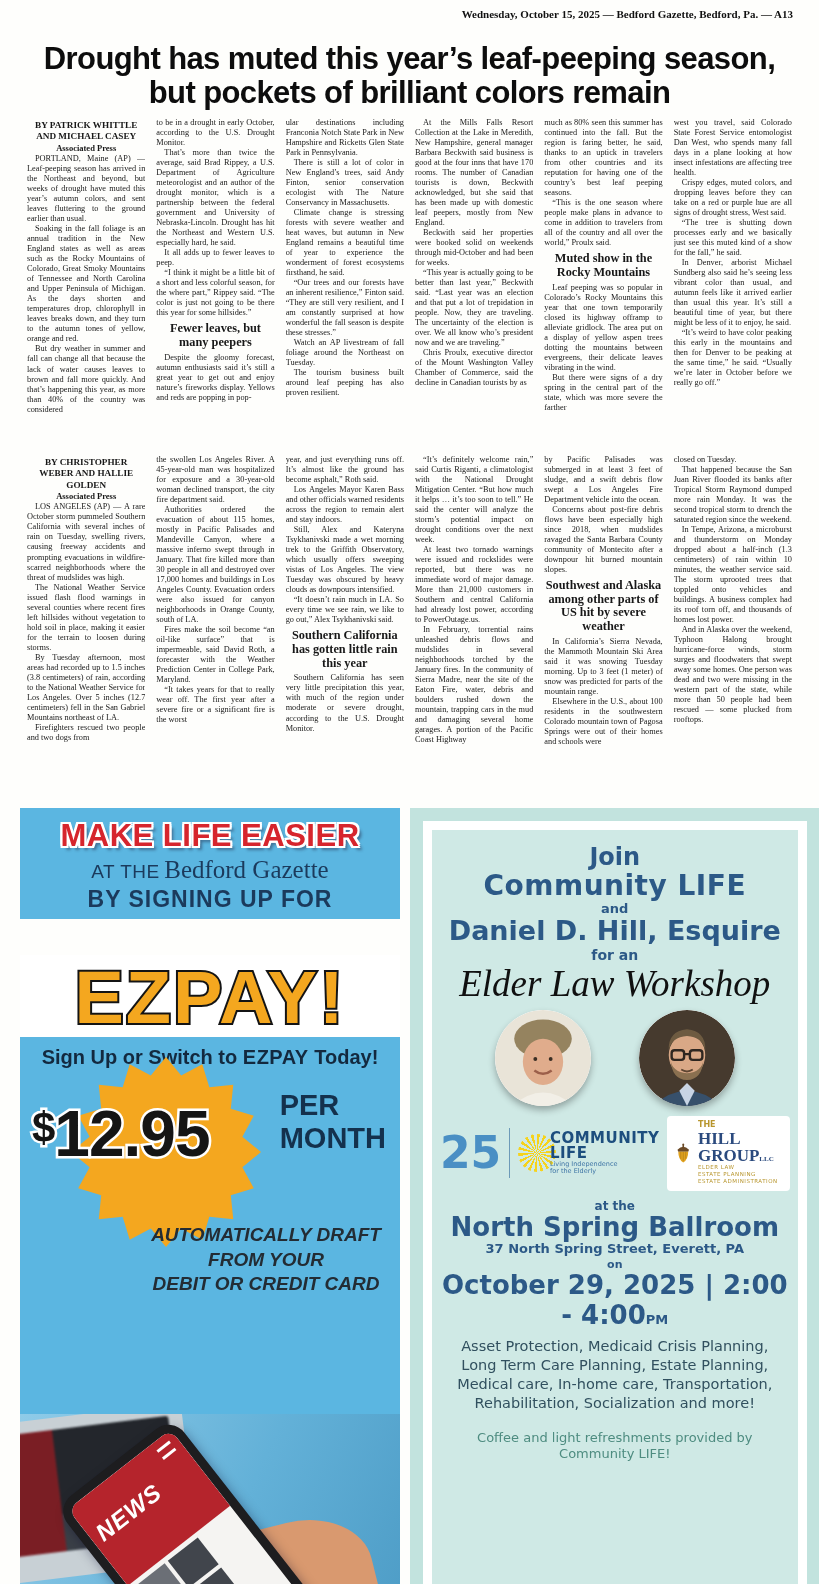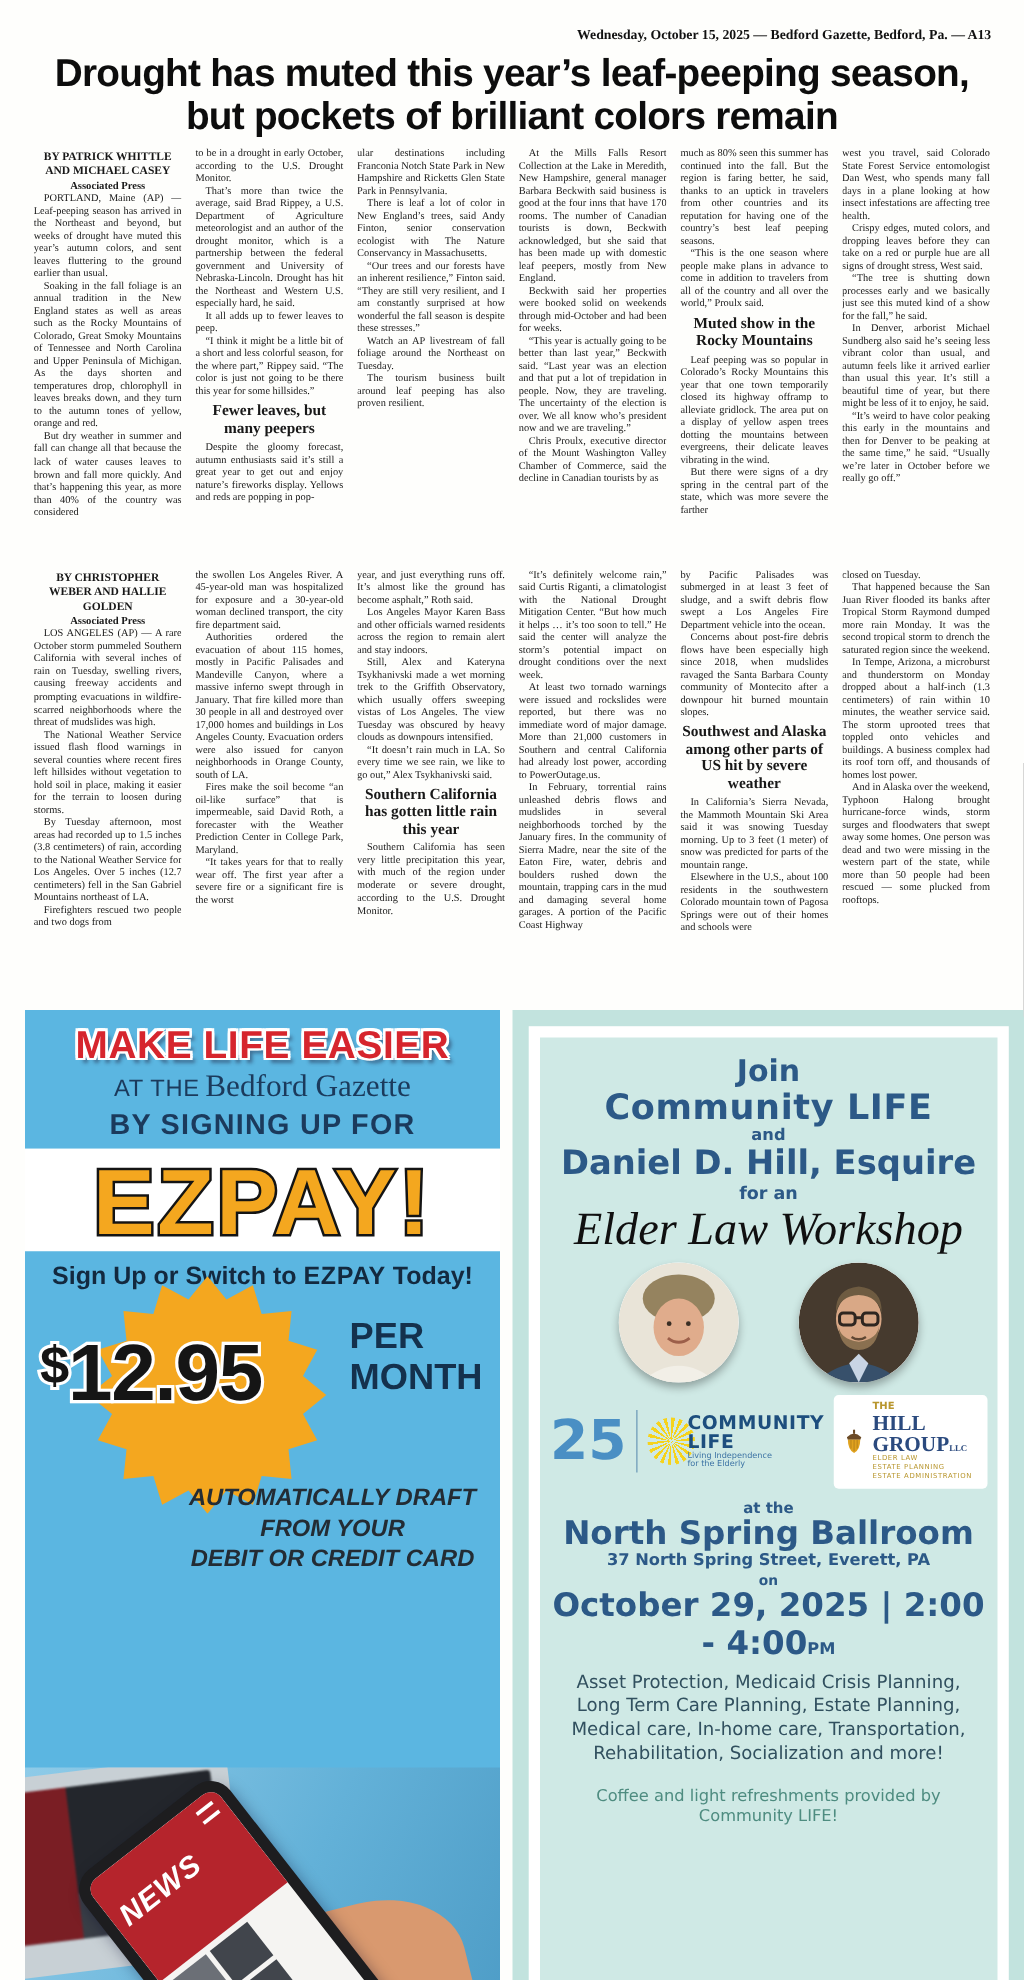--- a/index.html
+++ b/index.html
@@ -1,21 +1,21 @@
 <!DOCTYPE html>
 <html><head>
 <meta charset="utf-8">
 <style>
   * { box-sizing: border-box; margin: 0; padding: 0; }
   body { background:#888; }
   .page{ width:819px; height:1584px; background:#fefefc; position:relative;
          font-family:"Liberation Serif",serif; color:#1a1a1a; overflow:hidden; margin:0 auto; }
 
   
-  .folio{ position:absolute; top:22px; right:26px; font-size:11px; font-weight:bold; color:#111; }
+  .folio{ position:absolute; top:8px; right:26px; font-size:11px; font-weight:bold; color:#111; }
   .h1{ margin:42px 22px 0; text-align:center; font-family:"Liberation Sans",sans-serif;
        font-weight:bold; font-size:31px; line-height:1.09; letter-spacing:-0.6px; color:#0d0d0d; }
   .h2{ margin:9px 22px 0; text-align:center; font-family:"Liberation Sans",sans-serif;
        font-weight:bold; font-size:29px; line-height:1.1; letter-spacing:-0.5px; color:#0d0d0d; }
 
   
   .article{ display:flex; gap:11px; margin:8px 27px 0; overflow:hidden;
             text-align:justify; font-size:8.3px; line-height:1.21; color:#181818; }
   .art1{ height:330px; }
   .art2{ height:344px; margin-top:7px; }
@@ -35,21 +35,21 @@
   .ez-top{ background:#5bb6e1; text-align:center; padding:12px 6px 8px; }
   .ez-mle{ font-weight:bold; font-size:31px; line-height:1; color:#d6252d; letter-spacing:0.5px;
            text-shadow:-2px -2px 0 #fff, 2px -2px 0 #fff, -2px 2px 0 #fff, 2px 2px 0 #fff,
                        0 -2px 0 #fff, 0 2px 0 #fff, -2px 0 0 #fff, 2px 0 0 #fff, 4px 4px 3px rgba(30,30,60,.45); }
   .ez-atthe{ color:#1b3a5c; margin-top:6px; line-height:1; }
   .ez-at{ font-size:19px; letter-spacing:0.5px; }
   .ez-gaz{ font-family:"Liberation Serif",serif; font-size:25px; }
   .ez-signing{ font-weight:bold; font-size:23px; color:#1b3a5c; letter-spacing:1px; margin-top:6px; line-height:1; }
   .ez-word{ background:#fff; text-align:center; padding:8px 0 4px; font-weight:900; font-size:74px;
             line-height:0.95; color:#f4a71f; letter-spacing:2px;
-            -webkit-text-stroke:4px #141414; paint-order:stroke fill; }
+            -webkit-text-stroke:4px #141414; paint-order:stroke fill;margin-top:36px; }
   .ez-mid{ background:#5bb6e1; flex:1; position:relative; overflow:hidden; }
   .ez-signup{ text-align:center; margin-top:9px; font-size:20px; color:#13293f; font-weight:bold; }
   .ez-strong{ font-weight:900; letter-spacing:0.5px; }
   .ez-price-row{ position:relative; height:148px; margin-top:2px; }
   .ez-burst-svg{ position:absolute; left:40px; top:-14px; width:212px; height:190px; fill:#f4a71f; }
   .ez-price{ position:absolute; left:12px; top:26px; font-weight:900; font-size:64px; color:#151515;
              -webkit-text-stroke:5px #fff; paint-order:stroke fill; letter-spacing:-1px; }
   .ez-cur{ font-size:42px; vertical-align:14px; }
   .ez-per{ position:absolute; right:14px; top:18px; font-weight:900; font-size:29px; color:#14314d;
            line-height:1.15; text-align:left; }
@@ -141,21 +141,22 @@
     <div class="col">
         <p class="para cont">to be in a drought in early October, according to the U.S. Drought Monitor.</p>
         <p class="para">That’s more than twice the average, said Brad Rippey, a U.S. Department of Agriculture meteorologist and an author of the drought monitor, which is a partnership between the federal government and University of Nebraska-Lincoln. Drought has hit the Northeast and Western U.S. especially hard, he said.</p>
         <p class="para">It all adds up to fewer leaves to peep.</p>
         <p class="para">“I think it might be a little bit of a short and less colorful season, for the where part,” Rippey said. “The color is just not going to be there this year for some hillsides.”</p>
         <div class="subhead">Fewer leaves, but many peepers</div>
         <p class="para">Despite the gloomy forecast, autumn enthusiasts said it’s still a great year to get out and enjoy nature’s fireworks display. Yellows and reds are popping in pop-</p>
       </div>
     <div class="col">
         <p class="para cont">ular destinations including Franconia Notch State Park in New Hampshire and Ricketts Glen State Park in Pennsylvania.</p>
-        <p class="para">There is leaf a lot of color in New England’s trees, said Andy Finton, senior conservation ecologist with The Nature Conservancy in Massachusetts.</p>
+        <p class="para">There is still a lot of color in New England’s trees, said Andy Finton, senior conservation ecologist with The Nature Conservancy in Massachusetts.</p>
+        <p class="para">Climate change is stressing forests with severe weather and heat waves, but autumn in New England remains a beautiful time of year to experience the wonderment of forest ecosystems firsthand, he said.</p>
         <p class="para">“Our trees and our forests have an inherent resilience,” Finton said. “They are still very resilient, and I am constantly surprised at how wonderful the fall season is despite these stresses.”</p>
         <p class="para">Watch an AP livestream of fall foliage around the Northeast on Tuesday.</p>
         <p class="para">The tourism business built around leaf peeping has also proven resilient.</p>
       </div>
     <div class="col">
         <p class="para">At the Mills Falls Resort Collection at the Lake in Meredith, New Hampshire, general manager Barbara Beckwith said business is good at the four inns that have 170 rooms. The number of Canadian tourists is down, Beckwith acknowledged, but she said that has been made up with domestic leaf peepers, mostly from New England.</p>
         <p class="para">Beckwith said her properties were booked solid on weekends through mid-October and had been for weeks.</p>
         <p class="para">“This year is actually going to be better than last year,” Beckwith said. “Last year was an election and that put a lot of trepidation in people. Now, they are traveling. The uncertainty of the election is over. We all know who’s president now and we are traveling.”</p>
         <p class="para">Chris Proulx, executive director of the Mount Washington Valley Chamber of Commerce, said the decline in Canadian tourists by as</p>
       </div>

